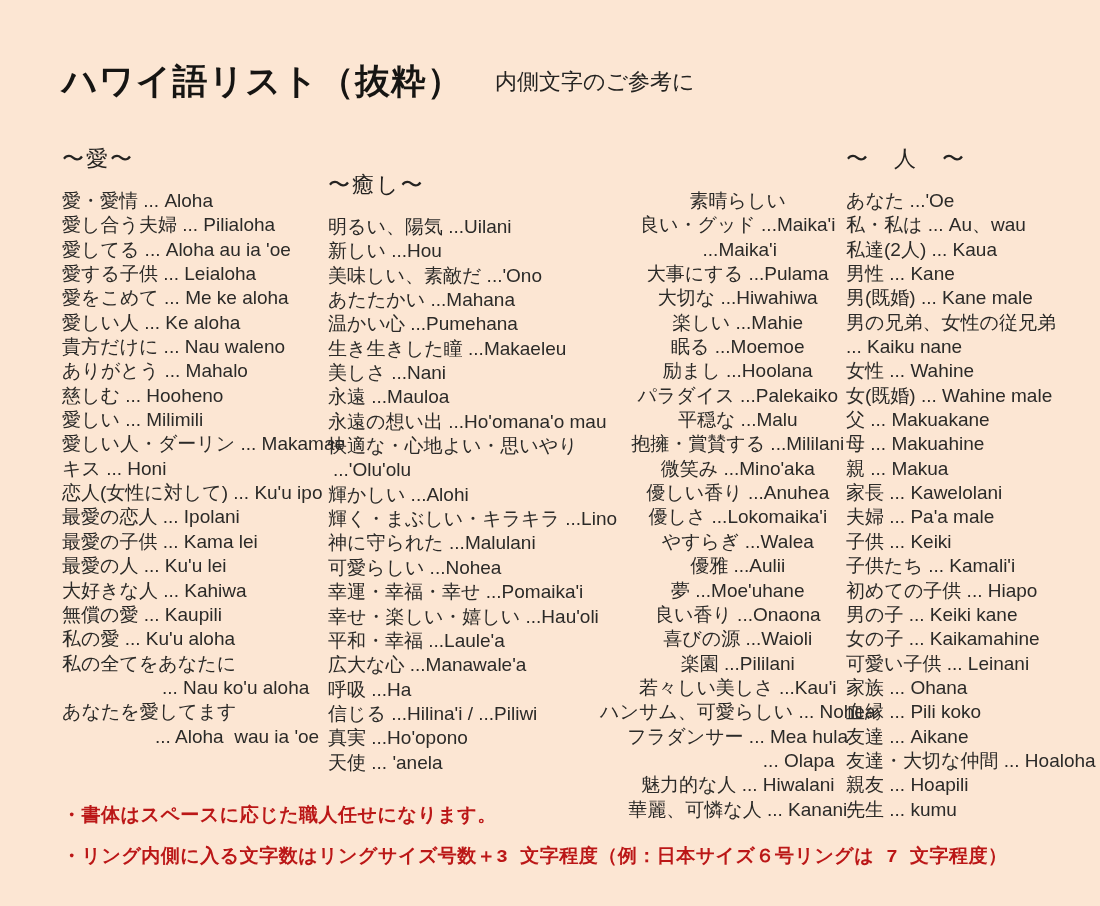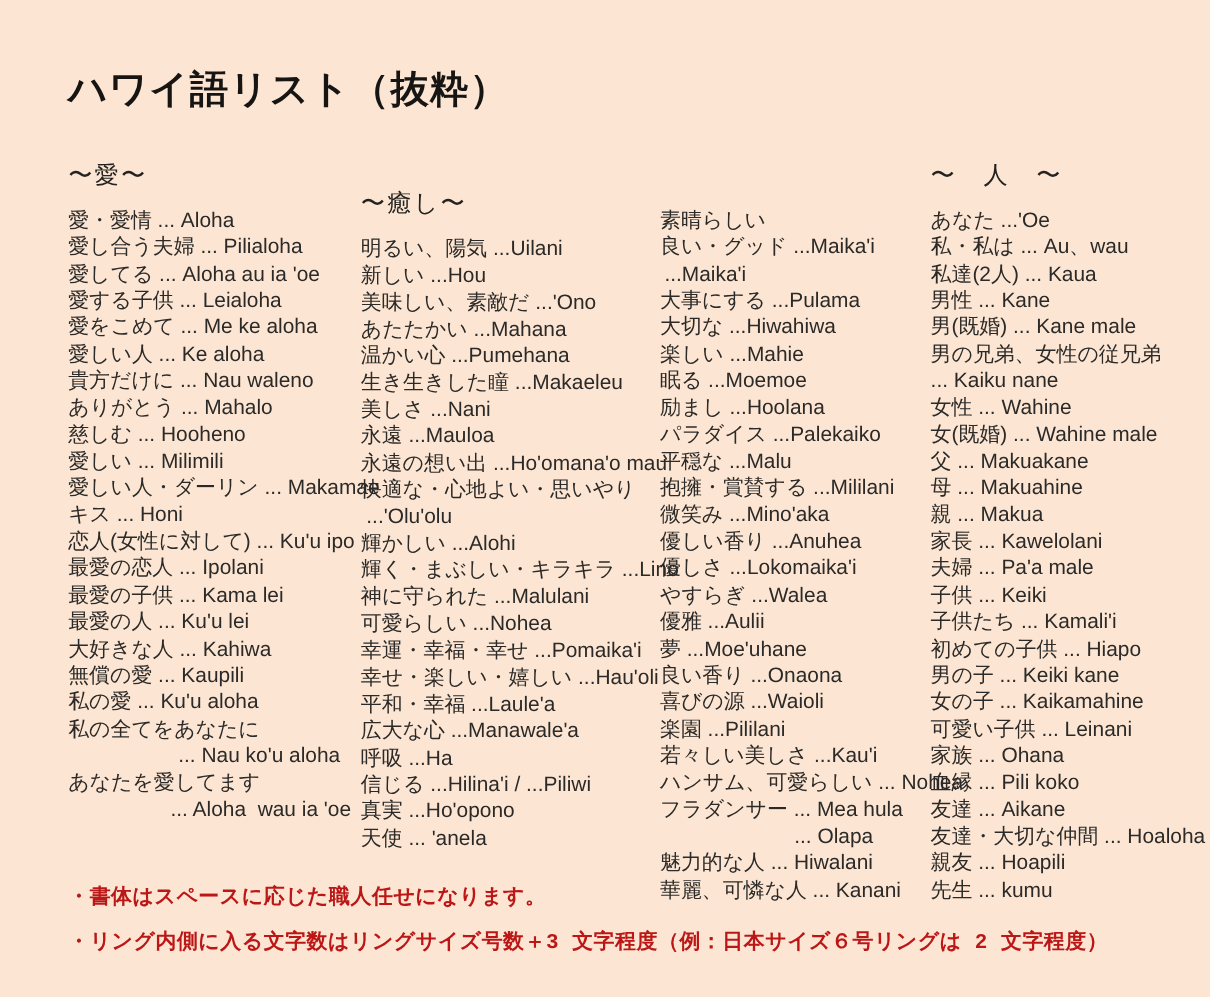--- a/index.html
+++ b/index.html
@@ -24,21 +24,21 @@
   .title{
     font-size:35px;font-weight:bold;letter-spacing:1px;color:#161513;
   }
   .subtitle{
     font-size:22px;font-weight:normal;margin-left:32px;color:#242321;
   }
   #columns{position:absolute;top:146px;left:0;width:1100px;}
   .column{position:absolute;top:0;white-space:pre;}
   .column:nth-child(1){left:62px;}
   .column:nth-child(2){left:328px;margin-top:26px;}
-  .column:nth-child(3){left:600px;}
+  .column:nth-child(3){left:600px;text-align:center;}
   .column:nth-child(4){left:846px;}
   .col-header{
     font-size:22px;line-height:26px;height:26px;
     letter-spacing:2px;margin-bottom:17px;color:#242321;
   }
   .item{
     font-size:19px;line-height:24.35px;height:24.35px;color:#2b2a28;
   }
   .footer{
     position:absolute;left:62px;top:804px;
@@ -46,25 +46,26 @@
   .note{
     color:var(--red);font-weight:bold;font-size:19px;
     line-height:24px;margin-bottom:17px;white-space:pre;letter-spacing:0.5px;font-family:Liberation Mono, monospace;
   }
 </style>
 </head>
 <body>
 
 <div class="titlebar">
   <span class="title">ハワイ語リスト（抜粋）</span>
+  <span class="subtitle">内側文字のご参考に</span>
 </div>
 
 <div id="columns">
     <div class="column"><div class="col-header">〜愛〜</div><div class="item">愛・愛情 ... Aloha</div><div class="item">愛し合う夫婦 ... Pilialoha</div><div class="item">愛してる ... Aloha au ia 'oe</div><div class="item">愛する子供 ... Leialoha</div><div class="item">愛をこめて ... Me ke aloha</div><div class="item">愛しい人 ... Ke aloha</div><div class="item">貴方だけに ... Nau waleno</div><div class="item">ありがとう ... Mahalo</div><div class="item">慈しむ ... Hooheno</div><div class="item">愛しい ... Milimili</div><div class="item">愛しい人・ダーリン ... Makamae</div><div class="item">キス ... Honi</div><div class="item">恋人(女性に対して) ... Ku'u ipo</div><div class="item">最愛の恋人 ... Ipolani</div><div class="item">最愛の子供 ... Kama lei</div><div class="item">最愛の人 ... Ku'u lei</div><div class="item">大好きな人 ... Kahiwa</div><div class="item">無償の愛 ... Kaupili</div><div class="item">私の愛 ... Ku'u aloha</div><div class="item">私の全てをあなたに</div><div class="item" style="padding-left: 100px;">... Nau ko'u aloha</div><div class="item">あなたを愛してます</div><div class="item" style="padding-left: 93px;">... Aloha  wau ia 'oe</div></div>
     <div class="column"><div class="col-header">〜癒し〜</div><div class="item">明るい、陽気 ...Uilani</div><div class="item">新しい ...Hou</div><div class="item">美味しい、素敵だ ...'Ono</div><div class="item">あたたかい ...Mahana</div><div class="item">温かい心 ...Pumehana</div><div class="item">生き生きした瞳 ...Makaeleu</div><div class="item">美しさ ...Nani</div><div class="item">永遠 ...Mauloa</div><div class="item">永遠の想い出 ...Ho'omana'o mau</div><div class="item">快適な・心地よい・思いやり</div><div class="item" style="padding-left: 5px;">...'Olu'olu</div><div class="item">輝かしい ...Alohi</div><div class="item">輝く・まぶしい・キラキラ ...Lino</div><div class="item">神に守られた ...Malulani</div><div class="item">可愛らしい ...Nohea</div><div class="item">幸運・幸福・幸せ ...Pomaika'i</div><div class="item">幸せ・楽しい・嬉しい ...Hau'oli</div><div class="item">平和・幸福 ...Laule'a</div><div class="item">広大な心 ...Manawale'a</div><div class="item">呼吸 ...Ha</div><div class="item">信じる ...Hilina'i / ...Piliwi</div><div class="item">真実 ...Ho'opono</div><div class="item">天使 ... 'anela</div></div>
     <div class="column"><div class="col-header"></div><div class="item">素晴らしい</div><div class="item">良い・グッド ...Maika'i</div><div class="item" style="padding-left: 4px;">...Maika'i</div><div class="item">大事にする ...Pulama</div><div class="item">大切な ...Hiwahiwa</div><div class="item">楽しい ...Mahie</div><div class="item">眠る ...Moemoe</div><div class="item">励まし ...Hoolana</div><div class="item">パラダイス ...Palekaiko</div><div class="item">平穏な ...Malu</div><div class="item">抱擁・賞賛する ...Mililani</div><div class="item">微笑み ...Mino'aka</div><div class="item">優しい香り ...Anuhea</div><div class="item">優しさ ...Lokomaika'i</div><div class="item">やすらぎ ...Walea</div><div class="item">優雅 ...Aulii</div><div class="item">夢 ...Moe'uhane</div><div class="item">良い香り ...Onaona</div><div class="item">喜びの源 ...Waioli</div><div class="item">楽園 ...Pililani</div><div class="item">若々しい美しさ ...Kau'i</div><div class="item">ハンサム、可愛らしい ... Nohea</div><div class="item">フラダンサー ... Mea hula</div><div class="item" style="padding-left: 122px;">... Olapa</div><div class="item">魅力的な人 ... Hiwalani</div><div class="item">華麗、可憐な人 ... Kanani</div></div>
     <div class="column"><div class="col-header">〜　人　〜</div><div class="item">あなた ...'Oe</div><div class="item">私・私は ... Au、wau</div><div class="item">私達(2人) ... Kaua</div><div class="item">男性 ... Kane</div><div class="item">男(既婚) ... Kane male</div><div class="item">男の兄弟、女性の従兄弟</div><div class="item">... Kaiku nane</div><div class="item">女性 ... Wahine</div><div class="item">女(既婚) ... Wahine male</div><div class="item">父 ... Makuakane</div><div class="item">母 ... Makuahine</div><div class="item">親 ... Makua</div><div class="item">家長 ... Kawelolani</div><div class="item">夫婦 ... Pa'a male</div><div class="item">子供 ... Keiki</div><div class="item">子供たち ... Kamali'i</div><div class="item">初めての子供 ... Hiapo</div><div class="item">男の子 ... Keiki kane</div><div class="item">女の子 ... Kaikamahine</div><div class="item">可愛い子供 ... Leinani</div><div class="item">家族 ... Ohana</div><div class="item">血縁 ... Pili koko</div><div class="item">友達 ... Aikane</div><div class="item">友達・大切な仲間 ... Hoaloha</div><div class="item">親友 ... Hoapili</div><div class="item">先生 ... kumu</div></div>
   </div>
 
 <div class="footer">
   <div class="note">・書体はスペースに応じた職人任せになります。</div>
-  <div class="note">・リング内側に入る文字数はリングサイズ号数＋3 文字程度（例：日本サイズ６号リングは 2 文字程度）</div>
+  <div class="note">・リング内側に入る文字数はリングサイズ号数＋3 文字程度（例：日本サイズ６号リングは 7 文字程度）</div>
 </div>
 
 </body></html>

